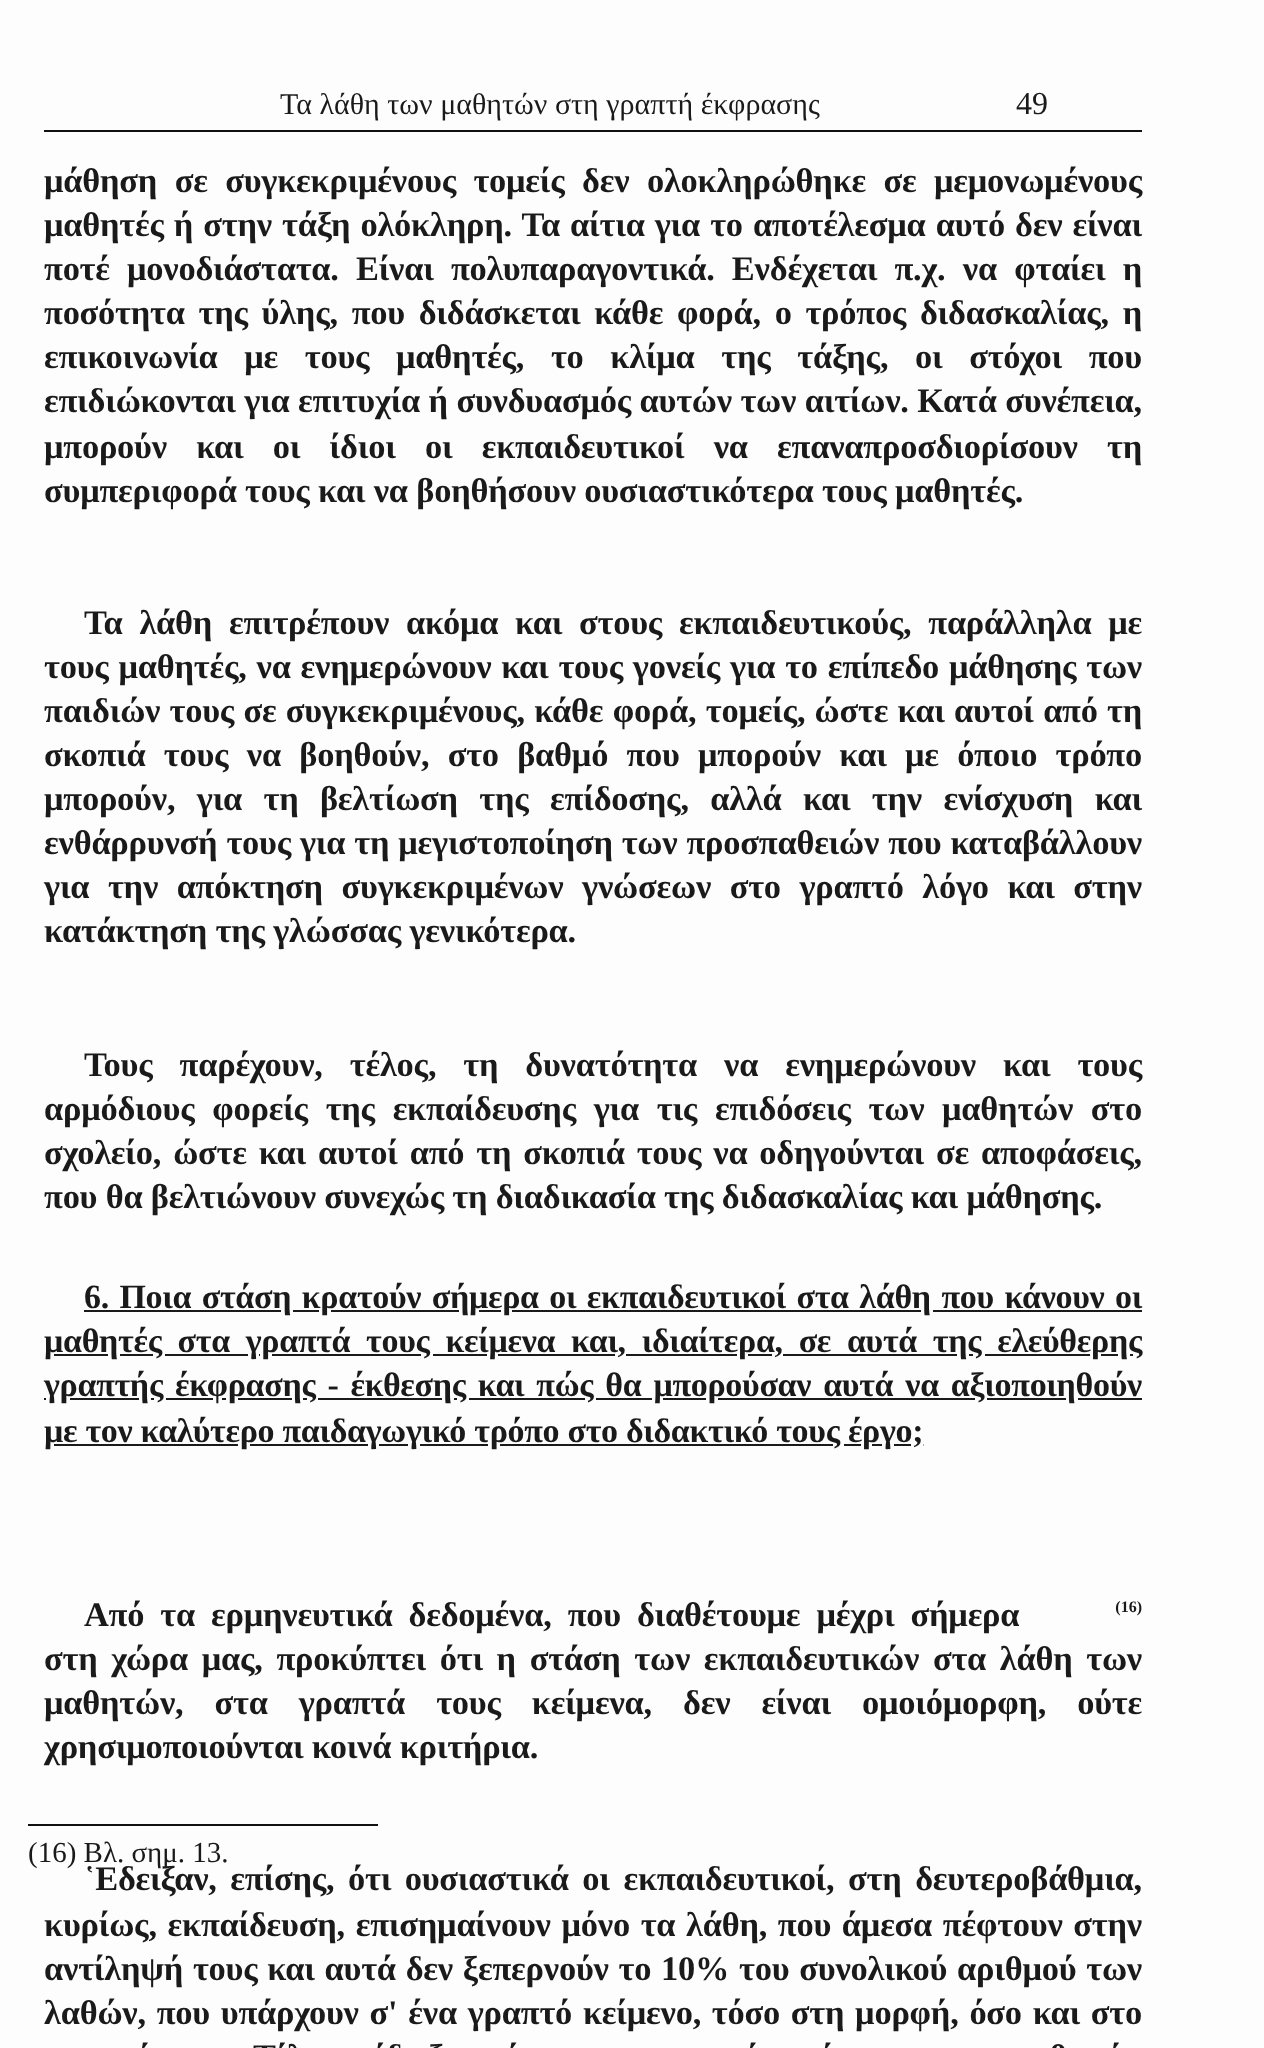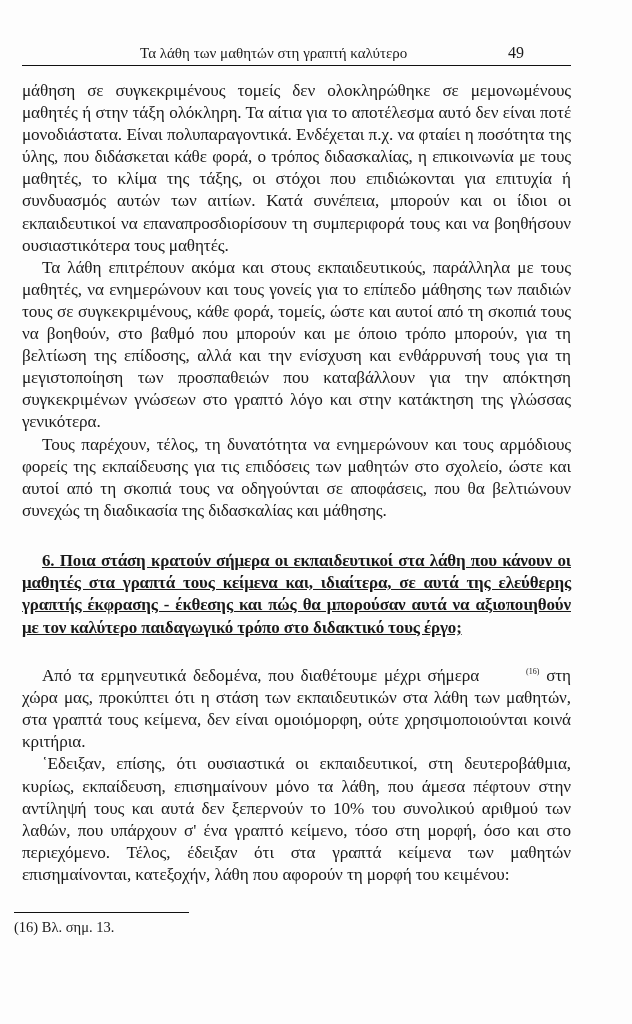--- a/index.html
+++ b/index.html
@@ -12,37 +12,38 @@
     position: absolute; left: 0; top: 44px; width: 549px; height: 20px;
     font-size: 15px;
   }
   .running-head .title { position: absolute; left: 118px; top: 1px; }
   .running-head .pageno { position: absolute; left: 486px; top: 0px; font-size: 16px; }
   .head-rule { position: absolute; left: 0; top: 65px; width: 549px; height: 0; border-top: 1.6px solid #111; }
   .body { position: absolute; left: 0; top: 80px; width: 549px; }
   .p {
     margin: 0; font-size: 17.2px; line-height: 22.1px; text-align: justify; text-align-last: left;
     letter-spacing: -0.1px;
+    font-weight: bold;
   }
-  .p.indent { text-indent: 20px; }
+  .p.indent { text-indent: 20px; margin-top: 44px; }
   .heading {
     margin: 28px 0 0 0; font-weight: bold; font-size: 17px; line-height: 22.3px;
     text-align: justify; text-indent: 20px; letter-spacing: -0.15px; text-decoration: underline;
   }
   .gap { height: 22px; }
   sup.note { font-size: 8px; vertical-align: 7px; letter-spacing: 0; padding-left: 40px; }
   .fn-rule { position: absolute; left: -8px; top: 912px; width: 175px; border-top: 1.4px solid #111; }
   .footnote { position: absolute; left: -8px; top: 919px; font-size: 14.5px; }
 </style>
 </head>
 <body>
 
 <div class="page">
   <div class="running-head">
-    <span class="title">Τα λάθη των μαθητών στη γραπτή καλύτερο</span>
+    <span class="title">Τα λάθη των μαθητών στη γραπτή έκφρασης</span>
     <span class="pageno">49</span>
   </div>
   <div class="head-rule"></div>
 
   <div class="body">
     <p class="p">μάθηση σε συγκεκριμένους τομείς δεν ολοκληρώθηκε σε μεμονωμένους μαθητές ή στην τάξη ολόκληρη. Τα αίτια για το αποτέλεσμα αυτό δεν είναι ποτέ μονοδιάστατα. Είναι πολυπαραγοντικά. Ενδέχεται π.χ. να φταίει η ποσότητα της ύλης, που διδάσκεται κάθε φορά, ο τρόπος διδασκαλίας, η επικοινωνία με τους μαθητές, το κλίμα της τάξης, οι στόχοι που επιδιώκονται για επιτυχία ή συνδυασμός αυτών των αιτίων. Κατά συνέπεια, μπορούν και οι ίδιοι οι εκπαιδευτικοί να επαναπροσδιορίσουν τη συμπεριφορά τους και να βοηθήσουν ουσιαστικότερα τους μαθητές.</p>
     <p class="p indent">Τα λάθη επιτρέπουν ακόμα και στους εκπαιδευτικούς, παράλληλα με τους μαθητές, να ενημερώνουν και τους γονείς για το επίπεδο μάθησης των παιδιών τους σε συγκεκριμένους, κάθε φορά, τομείς, ώστε και αυτοί από τη σκοπιά τους να βοηθούν, στο βαθμό που μπορούν και με όποιο τρόπο μπορούν, για τη βελτίωση της επίδοσης, αλλά και την ενίσχυση και ενθάρρυνσή τους για τη μεγιστοποίηση των προσπαθειών που καταβάλλουν για την απόκτηση συγκεκριμένων γνώσεων στο γραπτό λόγο και στην κατάκτηση της γλώσσας γενικότερα.</p>
     <p class="p indent">Τους παρέχουν, τέλος, τη δυνατότητα να ενημερώνουν και τους αρμόδιους φορείς της εκπαίδευσης για τις επιδόσεις των μαθητών στο σχολείο, ώστε και αυτοί από τη σκοπιά τους να οδηγούνται σε αποφάσεις, που θα βελτιώνουν συνεχώς τη διαδικασία της διδασκαλίας και μάθησης.</p>
 
     <p class="heading">6. Ποια στάση κρατούν σήμερα οι εκπαιδευτικοί στα λάθη που κάνουν οι μαθητές στα γραπτά τους κείμενα και, ιδιαίτερα, σε αυτά της ελεύθερης γραπτής έκφρασης - έκθεσης και πώς θα μπορούσαν αυτά να αξιοποιηθούν με τον καλύτερο παιδαγωγικό τρόπο στο διδακτικό τους έργο;</p>

